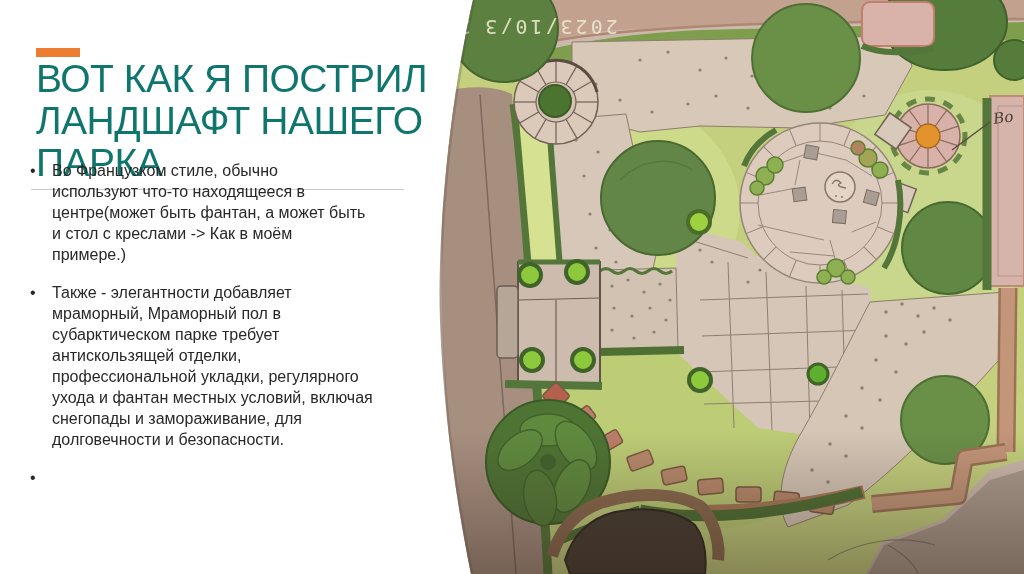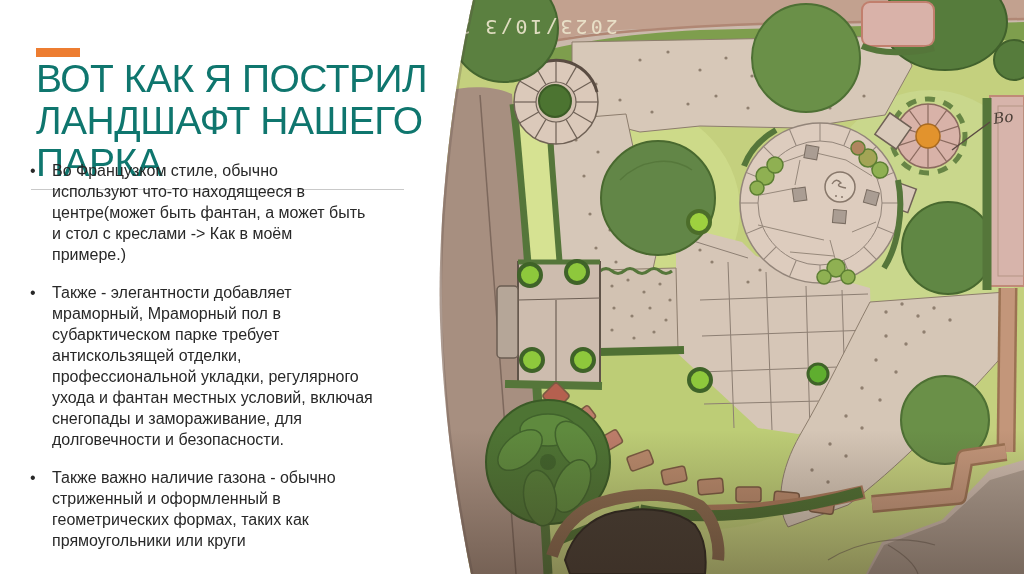--- a/index.html
+++ b/index.html
@@ -373,19 +373,15 @@
 мраморный, Мраморный пол в
 субарктическом парке требует
 антискользящей отделки,
 профессиональной укладки, регулярного
 ухода и фантан местных условий, включая
 снегопады и замораживание, для
 долговечности и безопасности.</span>
     </li>
     <li>
       <span class="marker">•</span>
-      <span class="btext">Также важно наличие газона - обычно
-стриженный и оформленный в
-геометрических формах, таких как
-прямоугольники или круги</span>
     </li>
   </ul>
 </div>
 
 </body></html>

